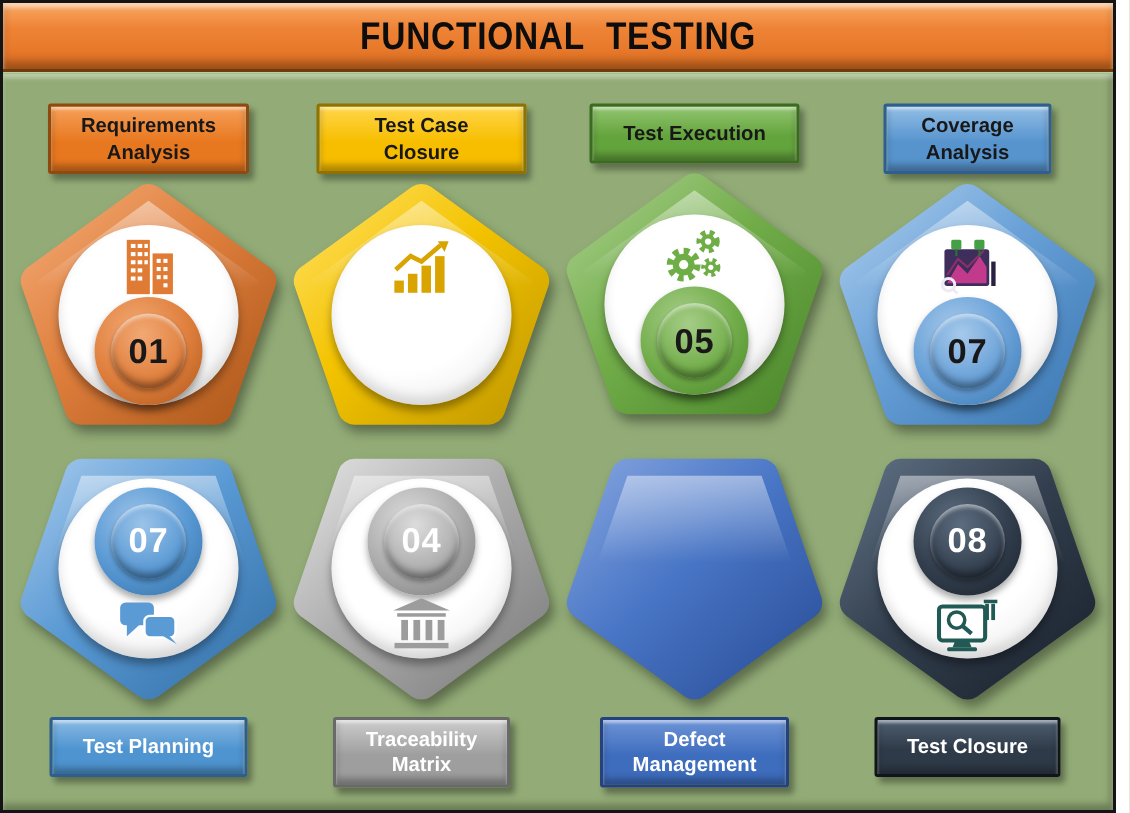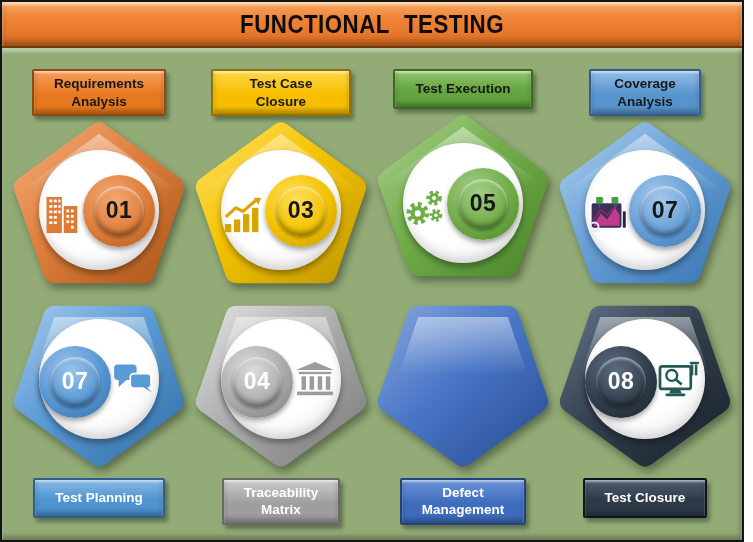--- a/index.html
+++ b/index.html
@@ -41,21 +41,21 @@
   .top .label-box{margin-bottom:4px;}
   .bottom .label-box{margin-top:9px;}
   
   .pent{position:relative;width:172px;height:164px;}
   .pent-svg{position:absolute;left:0;top:0;width:100%;height:100%;filter:drop-shadow(3px 5px 4px rgba(0,0,0,.38));}
   
   .circle{
     position:absolute;left:50%;transform:translateX(-50%);width:120px;height:120px;border-radius:50%;
     background:radial-gradient(circle at 40% 30%,#ffffff 55%,#f1f1f1 80%,#dcdcdc 100%);
     box-shadow:0 4px 6px rgba(0,0,0,.35), inset 0 -5px 8px rgba(0,0,0,.12);
-    display:flex;align-items:center;
+    display:flex;flex-direction:column;align-items:center;
   }
   .top .circle{top:30px;}
   .bottom .circle{top:14px;}
   .top .icon{margin-top:9px;}
   .bottom .icon{margin-top:1px;}
   .bottom .badge{margin-top:6px;}
   
   .badge{
     width:72px;height:72px;border-radius:50%;flex:none;
     background:radial-gradient(circle at 38% 30%,var(--l) 0%,var(--m) 52%,var(--d) 96%);
@@ -205,25 +205,20 @@
             <svg class="icon" width="44" height="38" viewBox="0 0 48 42">
               <g fill="#D9A400">
                 <rect x="4" y="31" width="7" height="9"></rect>
                 <rect x="14" y="26" width="7" height="14"></rect>
                 <rect x="24" y="20" width="7" height="20"></rect>
                 <rect x="34" y="13" width="7" height="27"></rect>
               </g>
               <polyline points="5,23 16,13 24,17 38,5" fill="none" stroke="#D9A400" stroke-width="3.4"></polyline>
               <polygon points="36,2 44,2 41,10" fill="#D9A400"></polygon>
             </svg>
-            <div class="badge">
-              <div class="badge-core">
-                <span class="num">03</span>
-              </div>
-            </div>
           </div>
         </div>
       </div>
 
       <div class="module top c-green">
         <div class="label-box">
           <span class="label-text">Test Execution</span>
         </div>
         <div class="pent">
           <svg class="pent-svg" viewBox="0 0 100 95" preserveAspectRatio="none">

